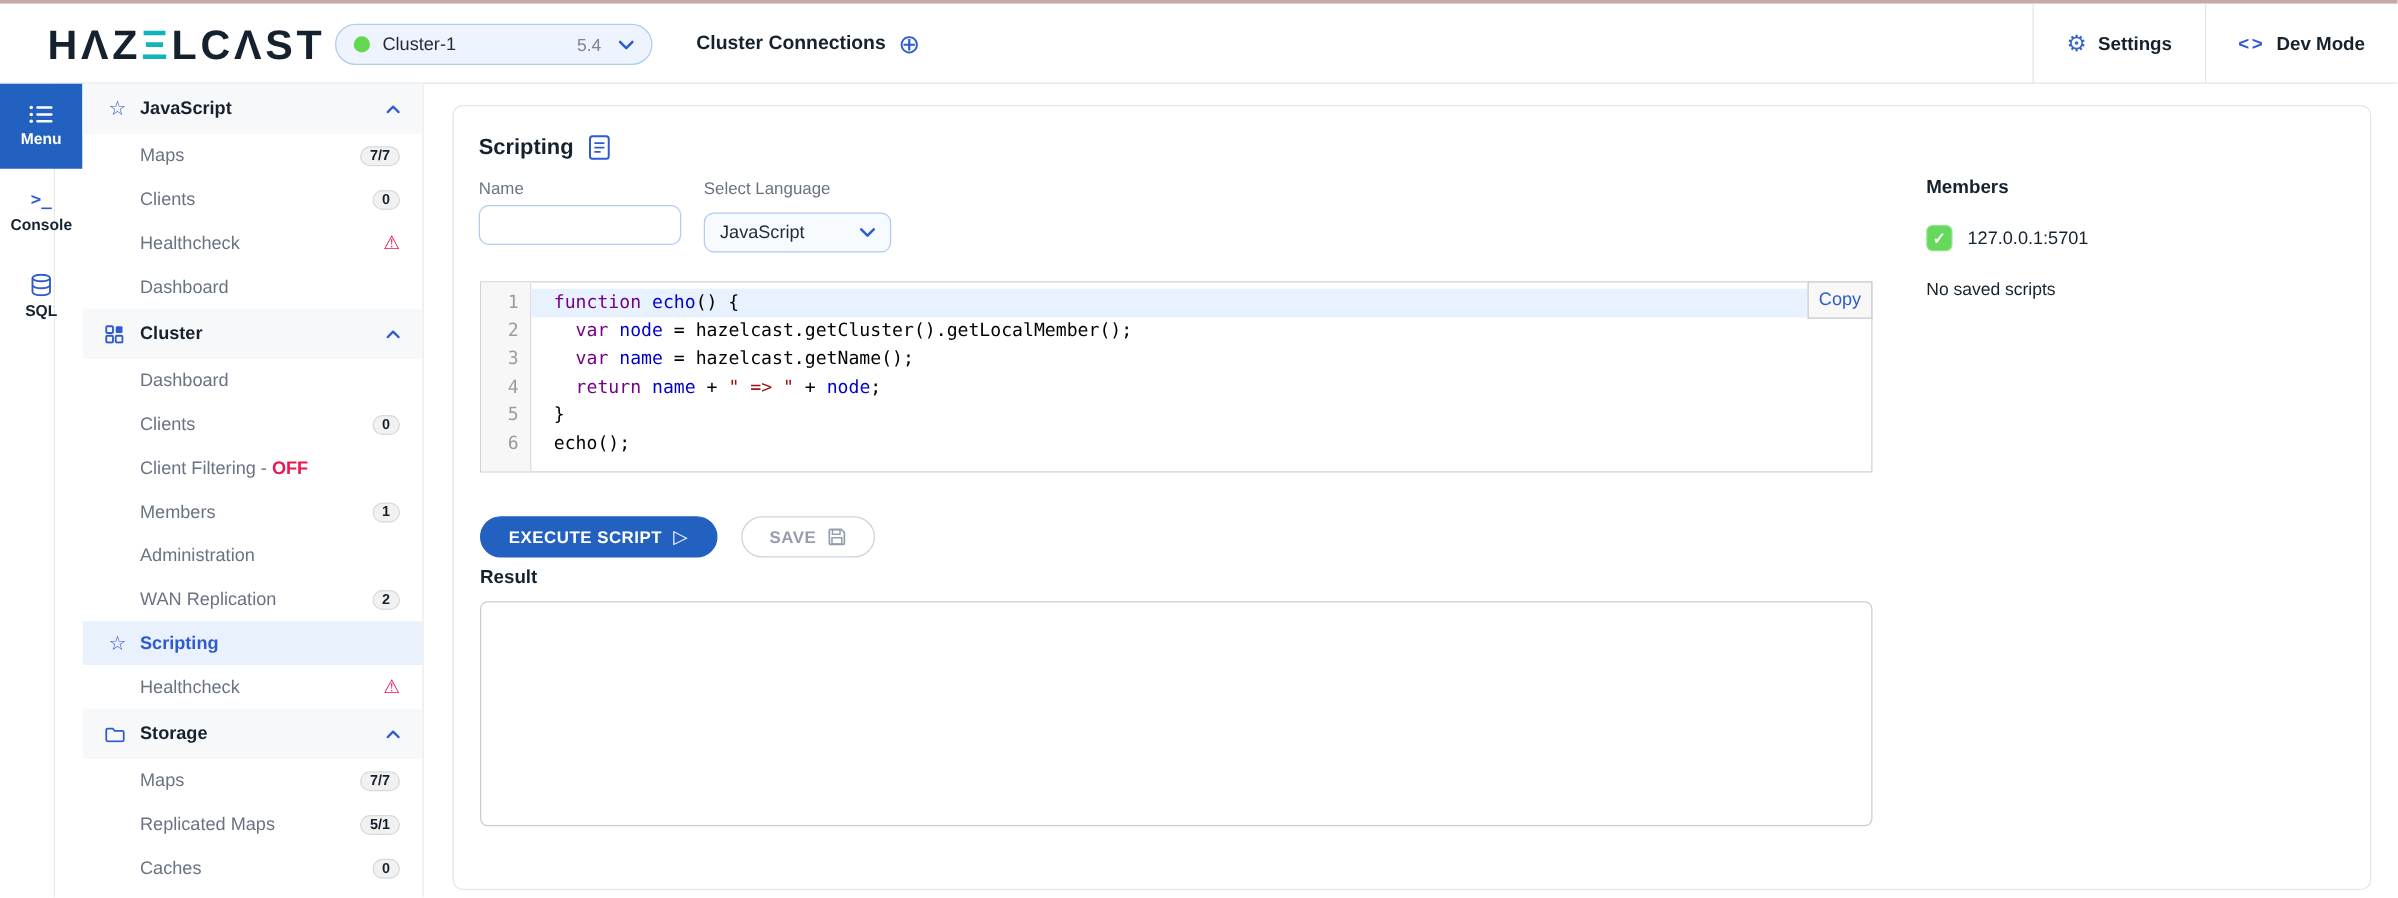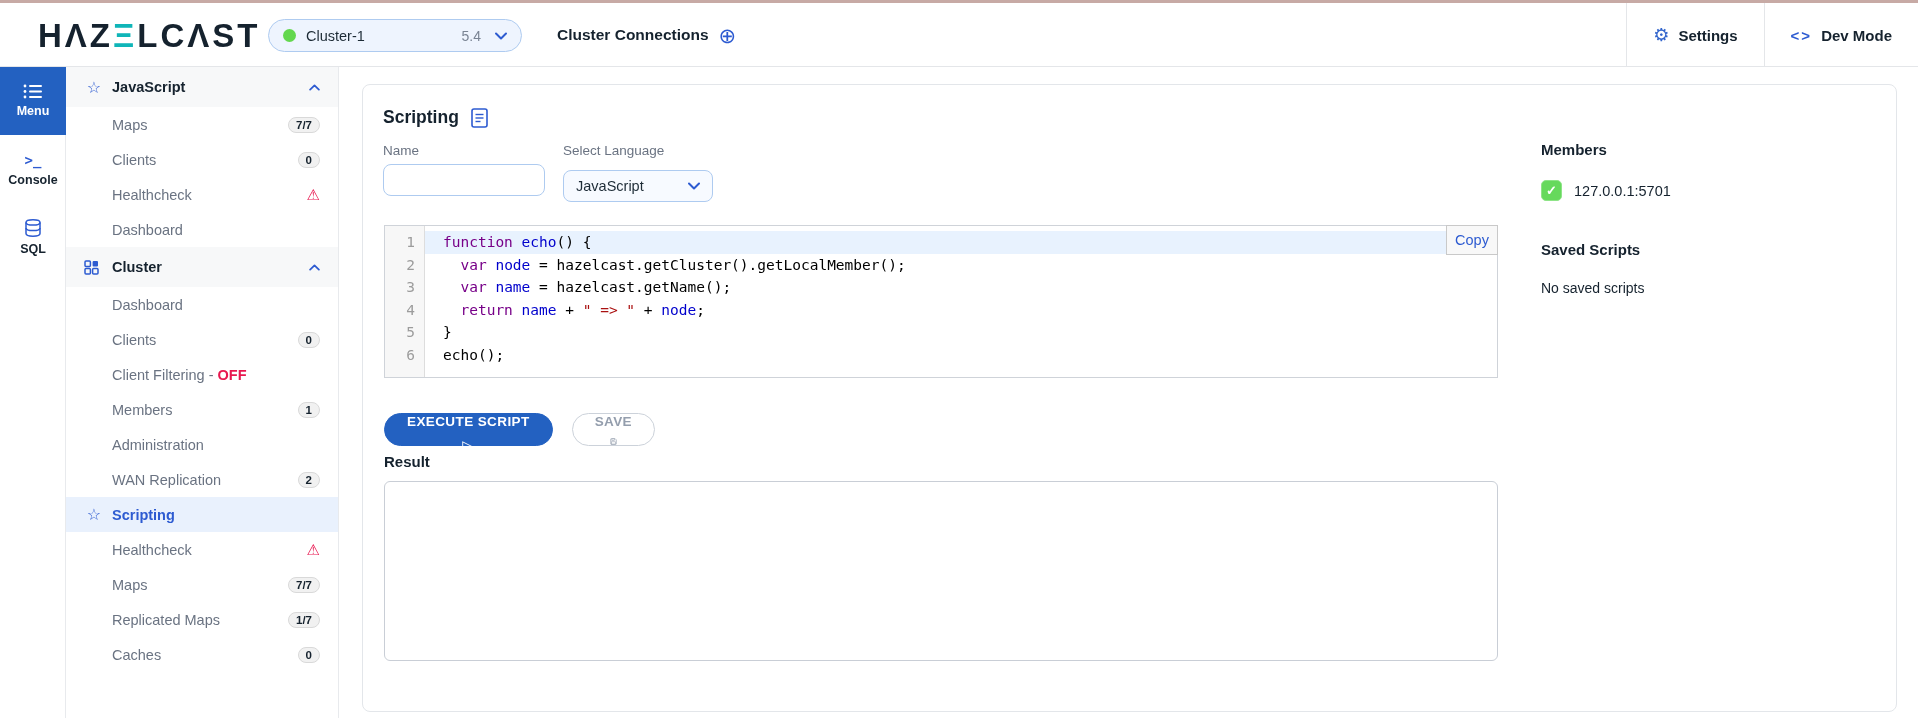--- a/index.html
+++ b/index.html
@@ -24,21 +24,21 @@
   .connections .lbl { font-size:15.5px; font-weight:700; color:#15222e; }
   .pluscircle { font-size:21px; color:#2d5bd1; line-height:1; cursor:pointer; }
   .topbar-right { position:absolute; right:0; top:0; height:64px; display:flex; }
   .tb-sec { height:64px; display:flex; align-items:center; gap:9px; padding:0 26px;
     border-left:1px solid #e4e6e9; cursor:pointer; }
   .tb-sec .lbl { font-size:15px; font-weight:700; color:#15222e; }
   .gear { font-size:18px; color:#3466cc; line-height:1; }
   .codebrackets { font-size:15px; font-weight:700; color:#2d5bd1; letter-spacing:2px; }
 
   
-  .rail { position:absolute; left:0; top:67px; width:66px; height:651px; background:#fff;
+  .rail { position:absolute; left:0; top:67px; width:44px; height:651px; background:#fff;
     border-right:1px solid #e8eaed; }
   .rail-item { width:66px; height:68px; display:flex; flex-direction:column; align-items:center;
     justify-content:center; gap:5px; cursor:pointer; }
   .rail-item .rlbl { font-size:12.5px; font-weight:700; color:#15222e; }
   .rail-item.active { background:#2361c1; }
   .rail-item.active .rlbl { color:#fff; }
   .console-glyph { font-family:"DejaVu Sans Mono",monospace; font-size:14px; font-weight:700; color:#2d5bd1; }
 
   
   .sidebar { position:absolute; left:66px; top:67px; width:273px; height:651px; background:#fff;
@@ -84,21 +84,21 @@
   .tok-kw { color:#770088; }
   .tok-def, .tok-vr { color:#0000cc; }
   .tok-str { color:#aa1111; }
   .copy-btn { position:absolute; top:-1px; right:-1px; width:52px; height:30px; background:#f8f8f8;
     border:1px solid #c9c9c9; font-size:14.5px; color:#2d5bd1; display:flex; align-items:center;
     justify-content:center; cursor:pointer; font-family:"Liberation Sans",sans-serif; }
 
   .btn-row { position:absolute; left:21px; top:328px; display:flex; gap:19px; align-items:center; }
   .btn { height:33px; border-radius:17px; display:flex; align-items:center; gap:9px;
     font-size:13.5px; font-weight:700; letter-spacing:.4px; padding:0 22px; cursor:pointer;
-    background:#fff; border:1.5px solid transparent;flex-direction:column; }
+    background:#fff; border:1.5px solid transparent; }
   .btn-primary { background:#2361c1; color:#fff; border-color:#2361c1; }
   .btn-outline { border-color:#2361c1; color:#2361c1; }
   .btn-disabled { border-color:#ccd2da; color:#949ead; cursor:default; }
   .btn .icn { font-size:15px; line-height:1; font-weight:400; }
 
   .result-label { position:absolute; left:21px; top:368px; font-size:15px; font-weight:700; color:#15222e; }
   .result-box { position:absolute; left:21px; top:396px; width:1114px; height:180px;
     border:1px solid #c9ced6; border-radius:6px; background:#fff; resize:none; outline:none;
     font-family:"DejaVu Sans Mono",monospace; font-size:14px; padding:8px; }
 
@@ -247,30 +247,41 @@
     <div class="srow item active">
       <span class="sicon"><span class="star-glyph">☆</span></span>
       <span class="lbl">Scripting</span>
     </div>
     <div class="srow item">
       <span class="lbl">Healthcheck</span>
       <span class="right">
         <span class="warn">⚠</span>
       </span>
     </div>
+    <div class="srow header">
+      <span class="sicon">
+        <svg width="16" height="13" viewBox="0 0 16 13">
+          <path d="M1 3 a1.2 1.2 0 0 1 1.2 -1.2 h4 l1.5 1.8 h6.1 a1.2 1.2 0 0 1 1.2 1.2 v6 a1.2 1.2 0 0 1 -1.2 1.2 h-11.6 a1.2 1.2 0 0 1 -1.2 -1.2 z" fill="none" stroke="#2d5bd1" stroke-width="1.4"></path>
+        </svg>
+      </span>
+      <span class="lbl">Storage</span>
+      <svg width="11" height="7" viewBox="0 0 12 8" style="margin-left:auto;margin-right:18px">
+        <polyline points="1,6.5 6,1.5 11,6.5" fill="none" stroke="#2d5bd1" stroke-width="2" stroke-linecap="round" stroke-linejoin="round"></polyline>
+      </svg>
+    </div>
     <div class="srow item">
       <span class="lbl">Maps</span>
       <span class="right">
         <span class="badge">7/7</span>
       </span>
     </div>
     <div class="srow item">
       <span class="lbl">Replicated Maps</span>
       <span class="right">
-        <span class="badge">1/7</span>
+        <span class="badge">5/1</span>
       </span>
     </div>
     <div class="srow item">
       <span class="lbl">Caches</span>
       <span class="right">
         <span class="badge">0</span>
       </span>
     </div>
   </nav>
 
@@ -339,16 +350,15 @@
   <textarea class="result-box" readonly="" style=""></textarea>
 
   <div class="aside">
     <div class="aside-title">Members</div>
     <div id="members-list">
         <div class="member-row">
           <span class="member-check">✓</span>
           <span class="member-addr">127.0.0.1:5701</span>
         </div>
       </div>
-    <div class="saved-title">Saved Scripts</div>
     <div class="saved-empty">No saved scripts</div>
   </div>
 </div>
 
 </body></html>

